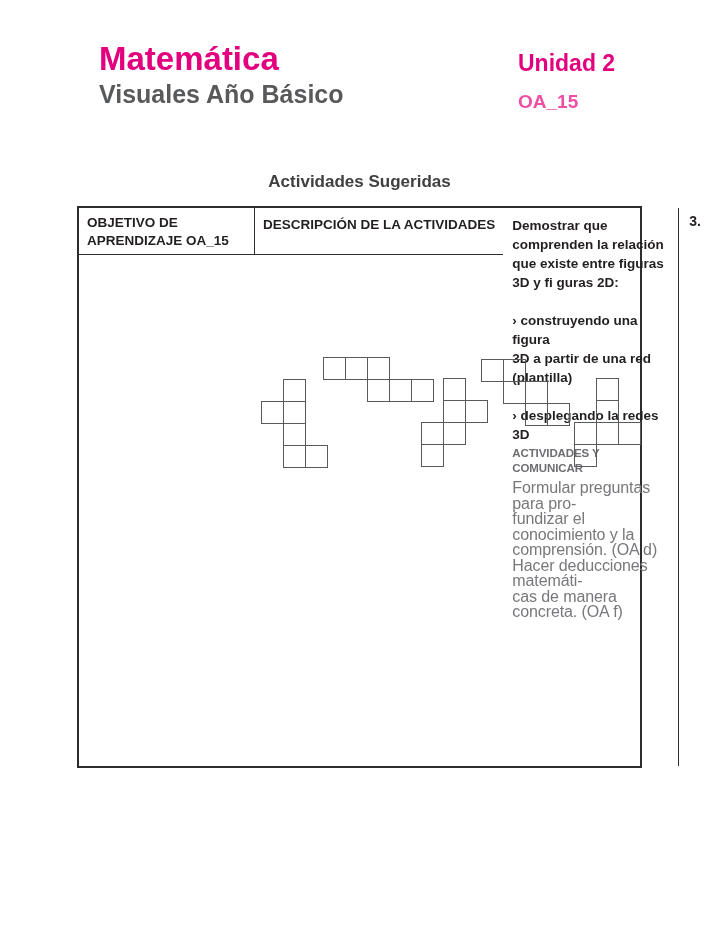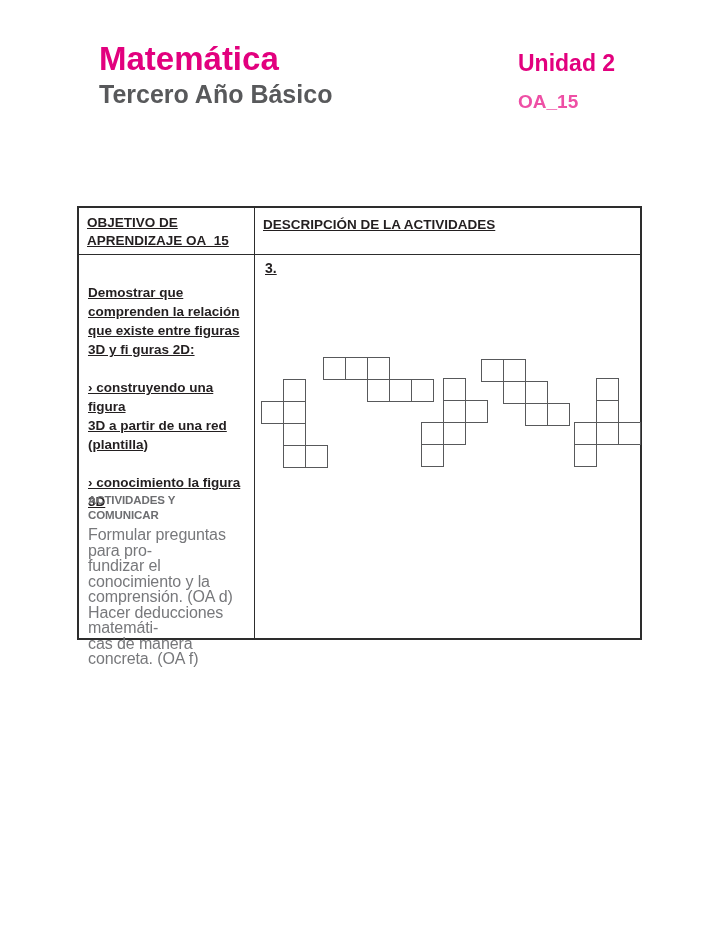--- a/index.html
+++ b/index.html
@@ -14,34 +14,34 @@
   .unit-block{position:absolute;left:518px;top:50px;}
   .unit-label{font-size:23px;font-weight:bold;color:var(--accent,#e2007e);}
   .oa-label{font-size:19px;font-weight:bold;color:var(--accent-light,#ee4fa5);margin-top:14px;}
   
   .section-title{
     position:absolute;left:77px;top:172px;width:565px;text-align:center;
     font-size:17px;font-weight:bold;color:#404041;
   }
   
   .acttable{
-    position:absolute;left:77px;top:206px;width:565px;height:434px;
+    position:absolute;left:77px;top:206px;width:565px;height:562px;
     border:2px solid var(--border,#2d2d2d);box-sizing:border-box;
-    display:flex;flex-direction:column;text-decoration:underline;
+    display:flex;flex-direction:row;
   }
   .trow{display:flex;flex:0 0 auto;}
   .thead{height:47px;border-bottom:1.5px solid var(--border,#2d2d2d);box-sizing:border-box;}
   .tbody{flex:1 1 auto;}
   .cell-left{width:176px;flex:0 0 176px;border-right:1.5px solid var(--border,#2d2d2d);box-sizing:border-box;position:relative;}
   .cell-right{flex:1 1 auto;position:relative;box-sizing:border-box;}
   .hd-text{font-size:13.5px;font-weight:bold;line-height:18px;padding:6px 8px 0 8px;}
   .hd-center{text-align:left;padding-top:8px;}
   
   .objective{padding:8px 6px 0 9px;font-size:13.5px;font-weight:bold;line-height:19px;color:#231f20;}
-  .preline{white-space:pre-line;margin-top:20px;}
+  .preline{white-space:pre-line;}
   .obj-bullet{margin-top:19px;}
   
   .note{position:absolute;left:9px;top:238px;width:160px;letter-spacing:-0.1px;}
   .note-heading{font-size:11.5px;font-weight:bold;color:#6d6e71;line-height:15px;}
   .note-body{font-size:16px;color:#77787b;line-height:15.5px;margin-top:4px;}
   
   .activity{padding:5px 12px 0 10px;}
   .act-number{font-size:14px;font-weight:bold;color:#231f20;}
   .act-text{margin-top:14px;font-size:13.5px;color:#414042;line-height:21px;}
   .act-marker{font-weight:bold;color:#231f20;}
@@ -52,28 +52,29 @@
     border:1px solid #58595b;
   }
 </style>
 </head>
 <body>
 
 <div class="sheet">
 
   <div class="brand">
     <div class="course-title">Matemática</div>
-    <div class="course-level">Tercero Año Básico</div>
+    <div class="course-level">Visuales Año Básico</div>
   </div>
 
   <div class="unit-block">
     <div class="unit-label">Unidad 2</div>
     <div class="oa-label">OA_15</div>
   </div>
 
+  <div class="section-title">Actividades Sugeridas</div>
 
   <div class="acttable">
     <div class="trow thead">
       <div class="cell-left">
         <div class="hd-text">OBJETIVO DE APRENDIZAJE OA_15</div>
       </div>
       <div class="cell-right">
         <div class="hd-text hd-center">DESCRIPCIÓN DE LA ACTIVIDADES</div>
       </div>
     </div>
@@ -81,21 +82,21 @@
     <div class="trow tbody">
       <div class="cell-left">
         <div class="objective">
           <div class="preline">Demostrar que
 comprenden la relación
 que existe entre figuras
 3D y fi guras 2D:</div>
           <div class="preline obj-bullet">› construyendo una figura
 3D a partir de una red
 (plantilla)</div>
-          <div class="preline obj-bullet">› conocimiento la figura 3D</div>
+          <div class="preline obj-bullet">› desplegando la redes 3D</div>
         </div>
         <div class="note">
           <div class="note-heading">ACTIVIDADES Y COMUNICAR</div>
           <div class="note-body preline">Formular preguntas para pro-
 fundizar el conocimiento y la
 comprensión. (OA d)
 Hacer deducciones matemáti-
 cas de manera concreta. (OA f)</div>
         </div>
       </div>

